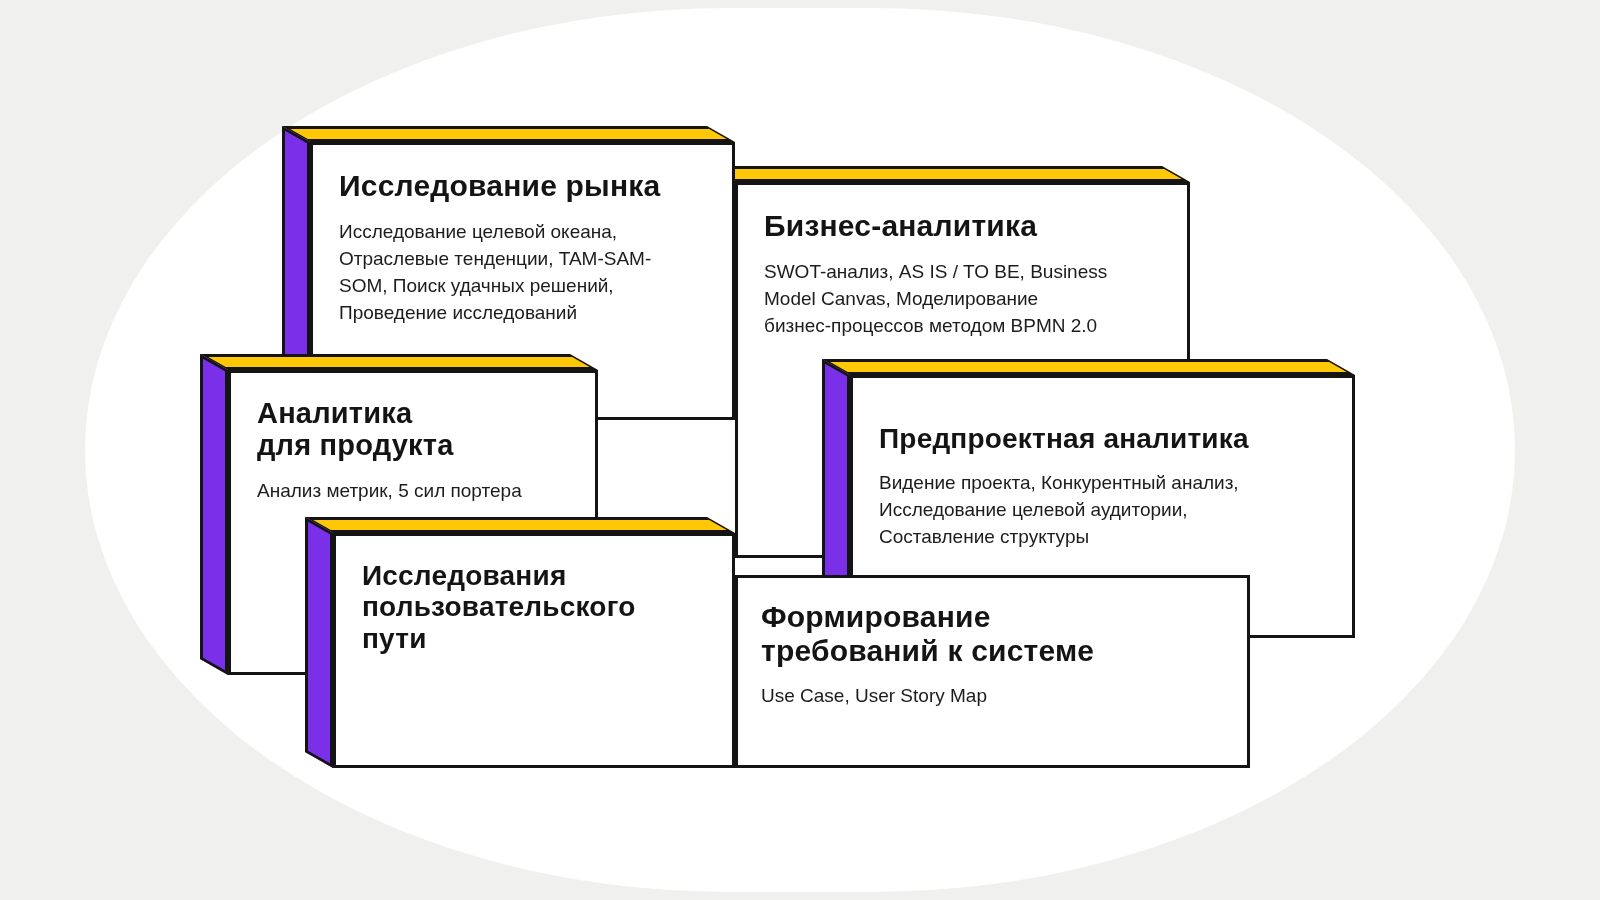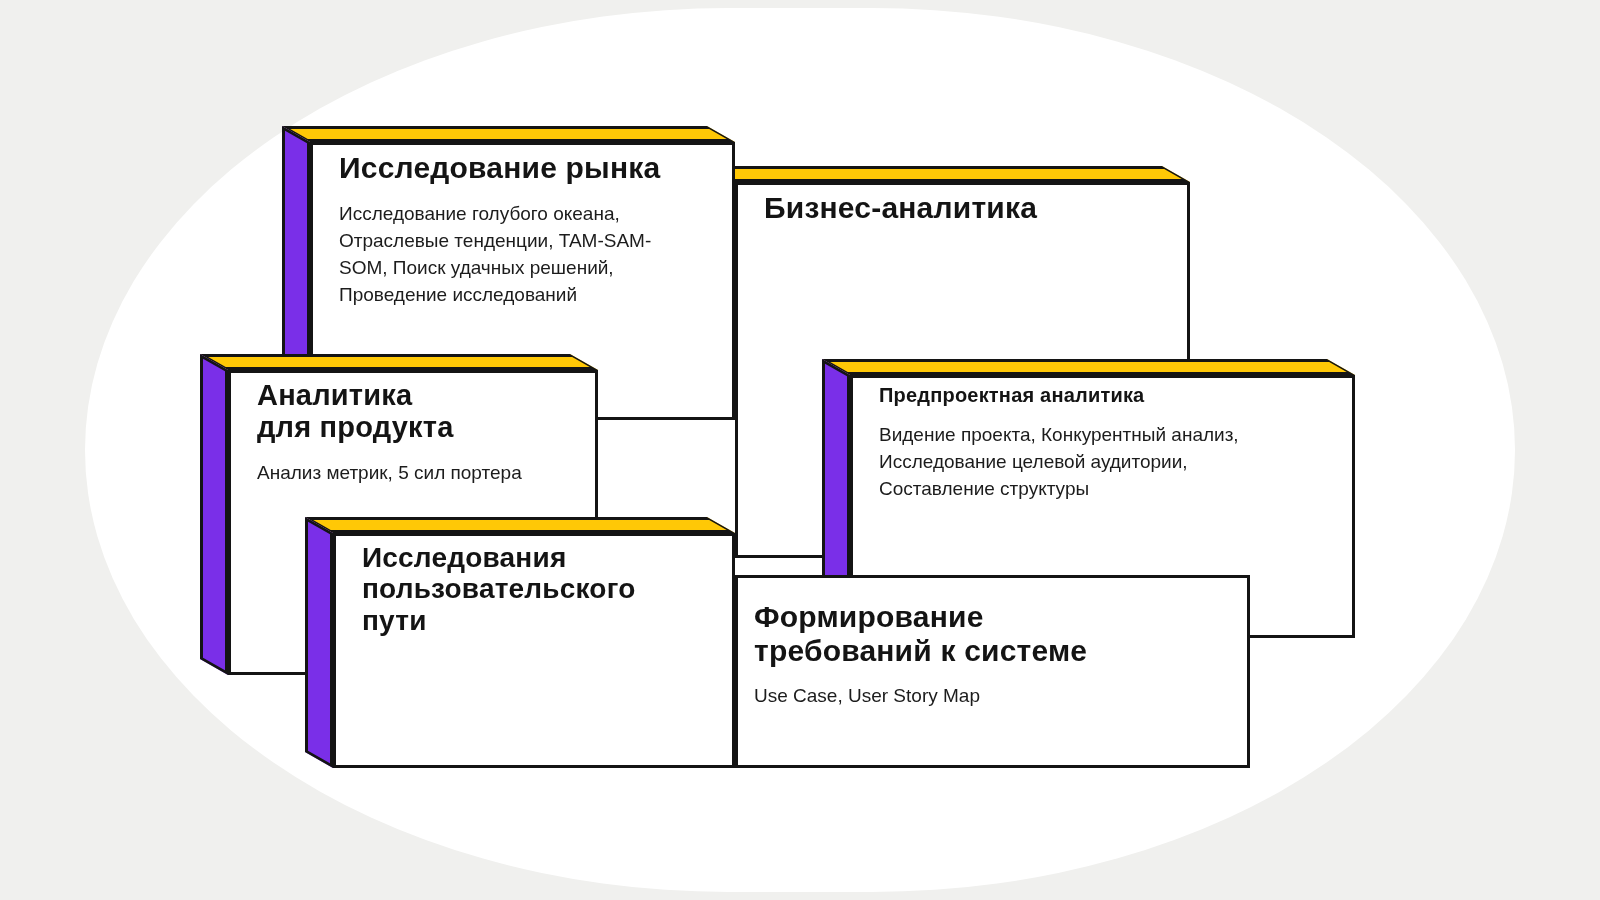--- a/index.html
+++ b/index.html
@@ -52,53 +52,56 @@
     letter-spacing:.2px;
     white-space:pre-line;
   }
   .card p{
     margin:0;
     font-size:19px;
     line-height:1.42;
     white-space:pre-line;
     color:#1c1c1c;
   }
-  .pad{padding:6px 26px;}
+  .pad{padding:24px 26px;}
   
   #card-market-research { left:310px; top:142px; width:425px; height:278px; z-index:2; }
   #card-business-analytics { left:735px; top:182px; width:455px; height:376px; z-index:1; }
   #card-product-analytics { left:228px; top:370px; width:370px; height:305px; z-index:5; }
   #card-preproject-analytics { left:850px; top:375px; width:505px; height:263px; z-index:3; }
   #card-user-journey { left:333px; top:533px; width:402px; height:235px; z-index:6; }
   #card-requirements { left:735px; top:575px; width:515px; height:193px; z-index:4; }
   #card-product-analytics h2{font-size:29px;}
-  #card-preproject-analytics h2{font-size:20px;}
+  #card-preproject-analytics h2{font-size:28px;margin-top:21px;}
   #card-user-journey h2{font-size:28px; }
-  #card-requirements .pad{padding:22px 16px;}
+  #card-requirements .pad{padding:22px 23px;}
 </style>
 </head>
 <body>
 
 <div class="blob"></div>
 
 <div class="scene">
 
   <div class="card" id="card-business-analytics">
     <div class="face face-top"></div>
     <div class="pad">
       <h2>Бизнес-аналитика</h2>
+      <p>SWOT-анализ, AS IS / TO BE, Business
+Model Canvas, Моделирование
+бизнес-процессов методом BPMN 2.0</p>
     </div>
   </div>
 
   <div class="card" id="card-market-research">
     <div class="face face-top"></div>
     <div class="face face-left"></div>
     <div class="pad">
       <h2>Исследование рынка</h2>
-      <p>Исследование голубого океана,
+      <p>Исследование целевой океана,
 Отраслевые тенденции, TAM-SAM-
 SOM, Поиск удачных решений,
 Проведение исследований</p>
     </div>
   </div>
 
   <div class="card" id="card-preproject-analytics">
     <div class="face face-top"></div>
     <div class="face face-left"></div>
     <div class="pad">

